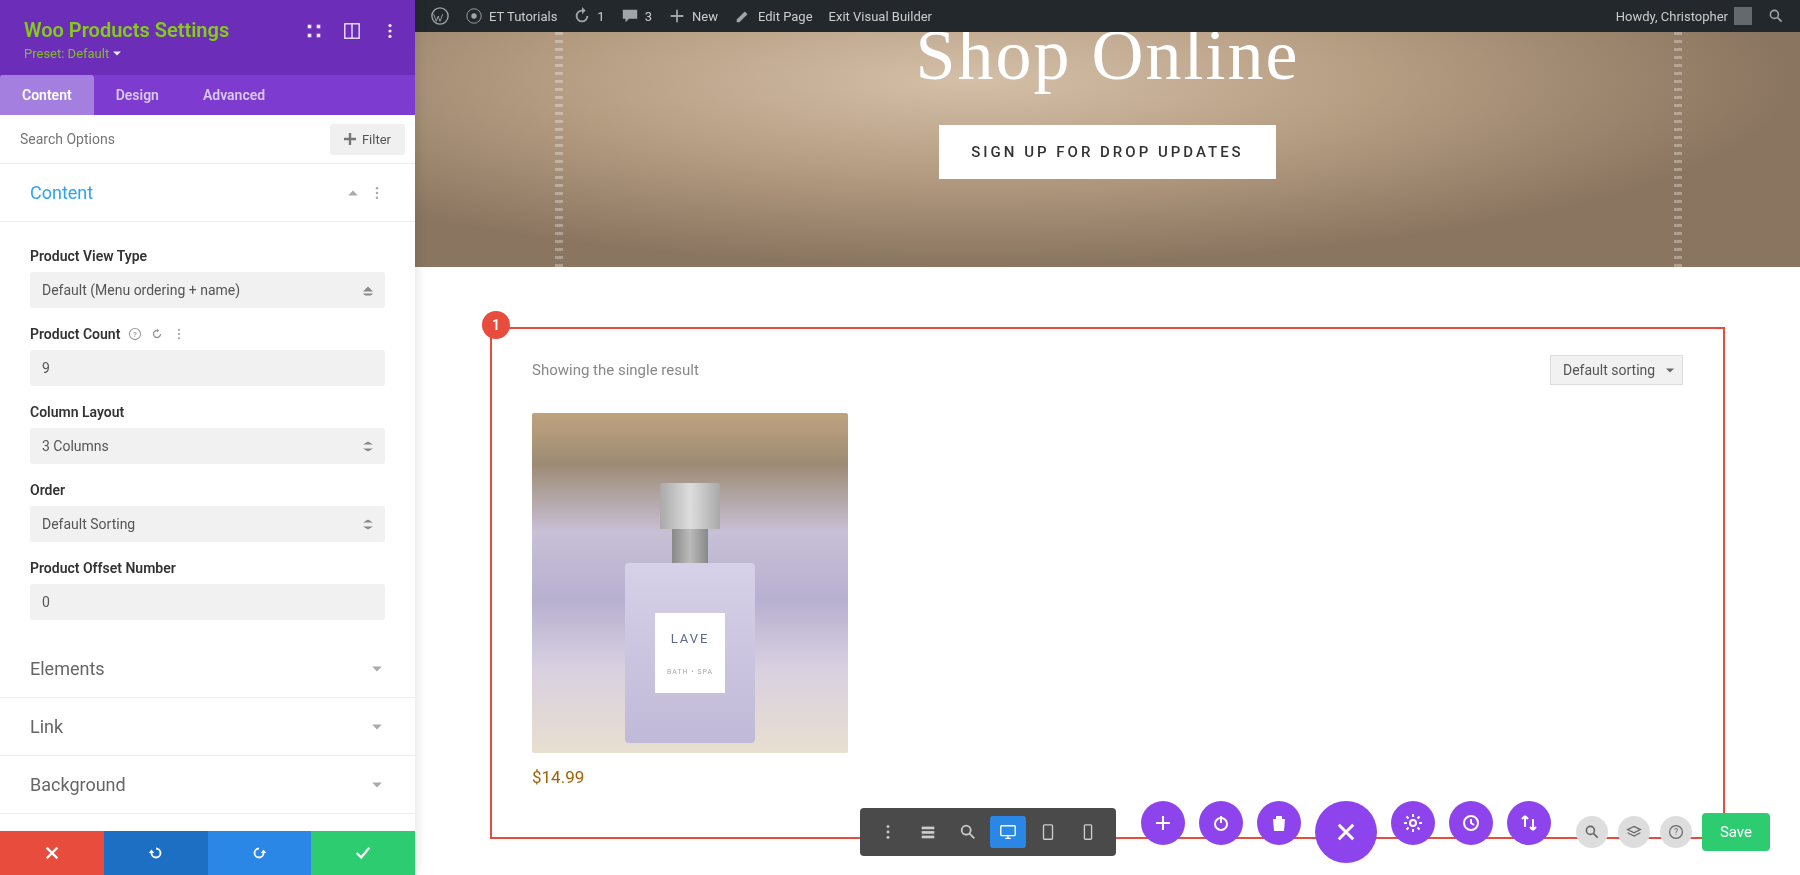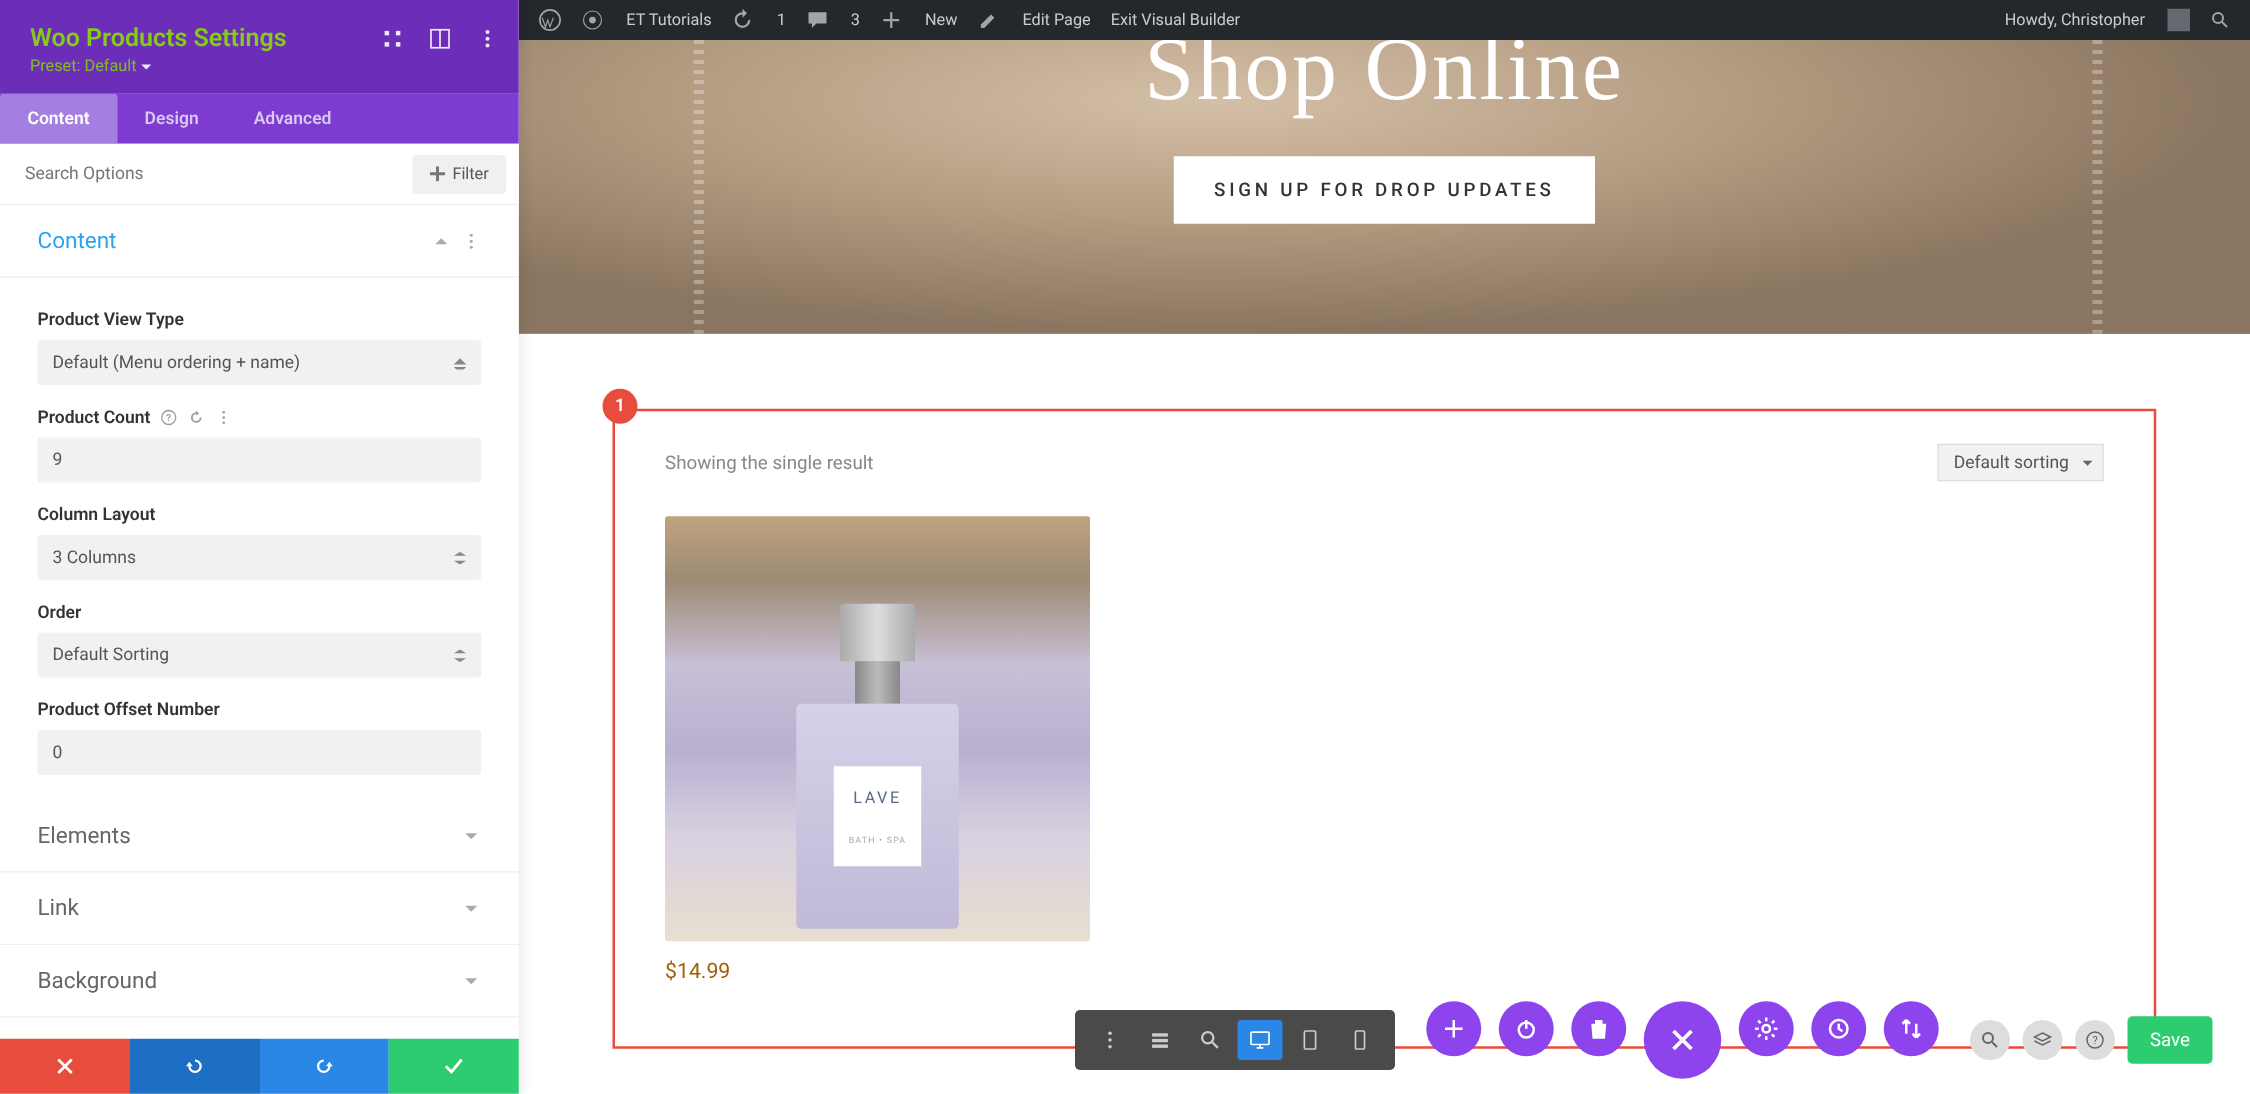--- a/index.html
+++ b/index.html
@@ -1,20 +1,20 @@
 <!DOCTYPE html>
 <html><head>
 <meta charset="utf-8">
 <style>
 * { margin: 0; padding: 0; box-sizing: border-box; font-family: -apple-system, BlinkMacSystemFont, "Segoe UI", Roboto, sans-serif; }
 body { width: 1800px; height: 875px; overflow: hidden; display: flex; flex-direction: column; background: #fff; }
 
 
 .admin-bar { height: 32px; background: #23282d; color: #ccc; display: flex; align-items: center; padding: 0 8px; font-size: 13px; position: absolute; top: 0; left: 415px; right: 0; z-index: 20; }
-.admin-bar .ab-item { display: flex; align-items: center; padding: 0 8px; gap: 18px; cursor: pointer; color: #ccc; height: 32px; }
+.admin-bar .ab-item { display: flex; align-items: center; padding: 0 8px; gap: 6px; cursor: pointer; color: #ccc; height: 32px; }
 .admin-bar .ab-item svg { width: 18px; height: 18px; fill: #a0a5aa; }
 .admin-bar .spacer { flex: 1; }
 .admin-bar .avatar { width: 18px; height: 18px; background: #646970; }
 .admin-bar .search-ic svg { width: 16px; height: 16px; fill: #a0a5aa; }
 
 
 .sidebar { width: 415px; height: 100%; display: flex; flex-direction: column; background: #fff; position: absolute; left:0; top:0; bottom:0; z-index: 30; box-shadow: 2px 0 10px rgba(0,0,0,.1);}
 .sb-header { background: #6c2eb9; color: #84cc16; padding: 18px 24px 14px; position: relative; }
 .sb-title { font-size: 20px; font-weight: 600; }
 .sb-preset { font-size: 13px; opacity: .9; margin-top: 4px; display: flex; align-items: center; gap: 4px; }
@@ -75,21 +75,21 @@
 .module { border: 2px solid #e74c3c; padding: 26px 40px 50px; }
 
 .product-top { display:flex; justify-content: space-between; align-items:center; }
 .res-text { color:#888; font-size:15px; }
 .sort-select { background:#f1f1f1; border:1px solid #ddd; padding: 6px 26px 6px 12px; font-size:14px; color:#555; appearance:none; position:relative; }
 .sort-wrap { position:relative; }
 .sort-wrap .caret { position:absolute; right:8px; top:50%; transform:translateY(-50%); pointer-events:none; }
 
 .product-grid { margin-top: 28px; }
 .product-card { width: 340px; }
-.prod-img { width: 340px; height: 340px; background: linear-gradient(180deg, #bfa37e 0%, #9d8b74 15%, #c8c0d6 35%, #b8b0d0 55%, #d8d0e0 75%, #e8dfd0 100%); position:relative; border-radius:2px; overflow:hidden;}
+.prod-img { width: 316px; height: 340px; background: linear-gradient(180deg, #bfa37e 0%, #9d8b74 15%, #c8c0d6 35%, #b8b0d0 55%, #d8d0e0 75%, #e8dfd0 100%); position:relative; border-radius:2px; overflow:hidden;}
 .prod-bottle { position:absolute; left:50%; transform:translateX(-50%); bottom:10px; width:150px; height:260px; }
 .prod-bottle .cap { width:60px; height:46px; background:linear-gradient(90deg,#aaa,#ddd,#aaa); margin:0 auto; border-radius:3px 3px 0 0; }
 .prod-bottle .neck { width:36px; height:34px; background:linear-gradient(90deg,#888,#bbb,#888); margin:0 auto; }
 .prod-bottle .body { width:130px; height:180px; background:linear-gradient(180deg,#d6d0e8,#c0bad8); margin:0 auto; border-radius:4px; display:flex; align-items:center; justify-content:center;}
 .prod-bottle .label { width:70px; height:80px; background:#fff; display:flex; flex-direction:column; align-items:center; justify-content:center; font-size:13px; color:#5a6a8a; letter-spacing:2px;}
 .prod-bottle .label small{ font-size:7px; color:#aaa; margin-top:22px; letter-spacing:1px;}
 .prod-title { margin-top: 22px; font-family: Georgia, serif; font-size: 18px; color:#333; }
 .prod-price { margin-top: 14px; font-size: 17px; color:#a16207; }
 
 

